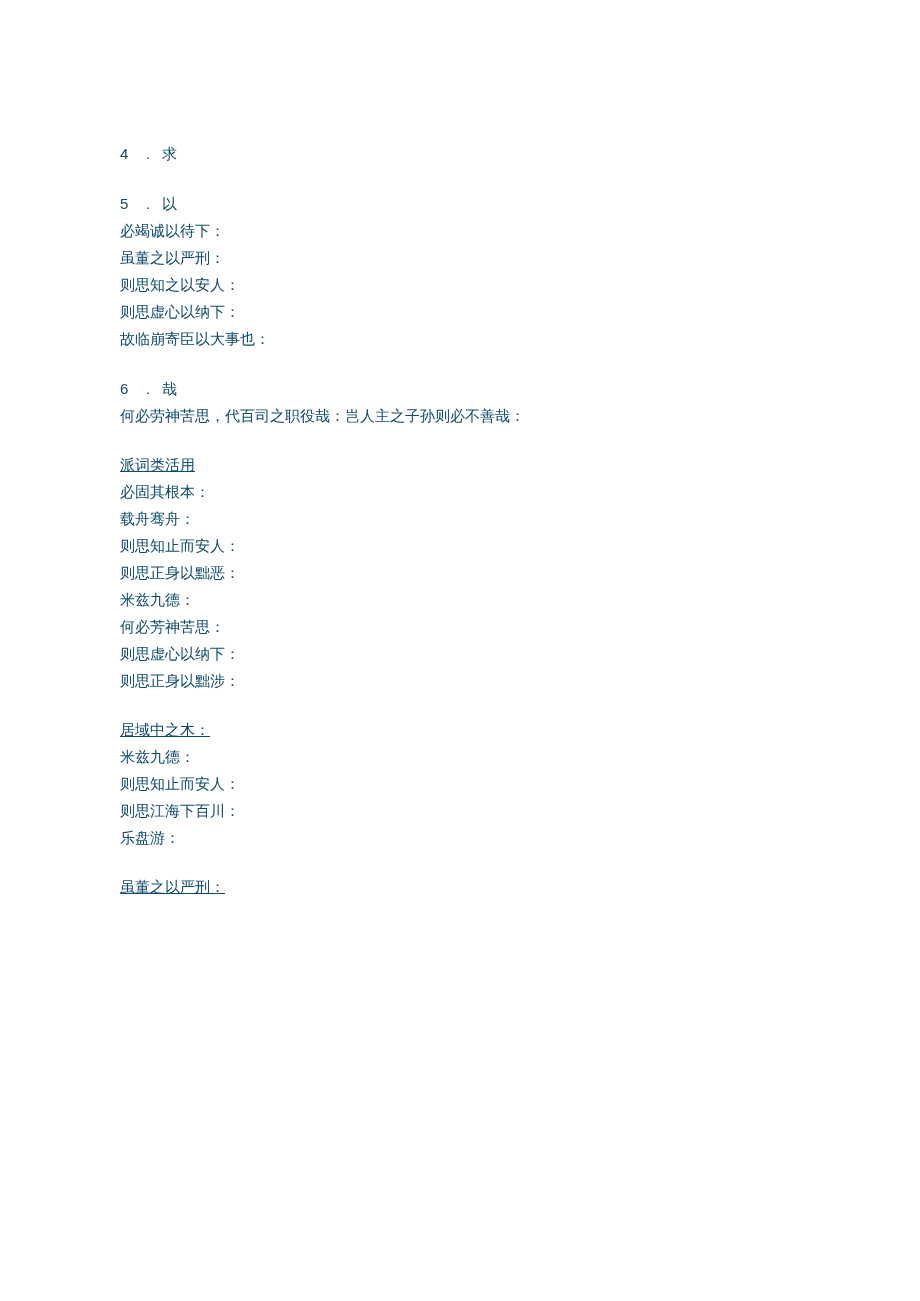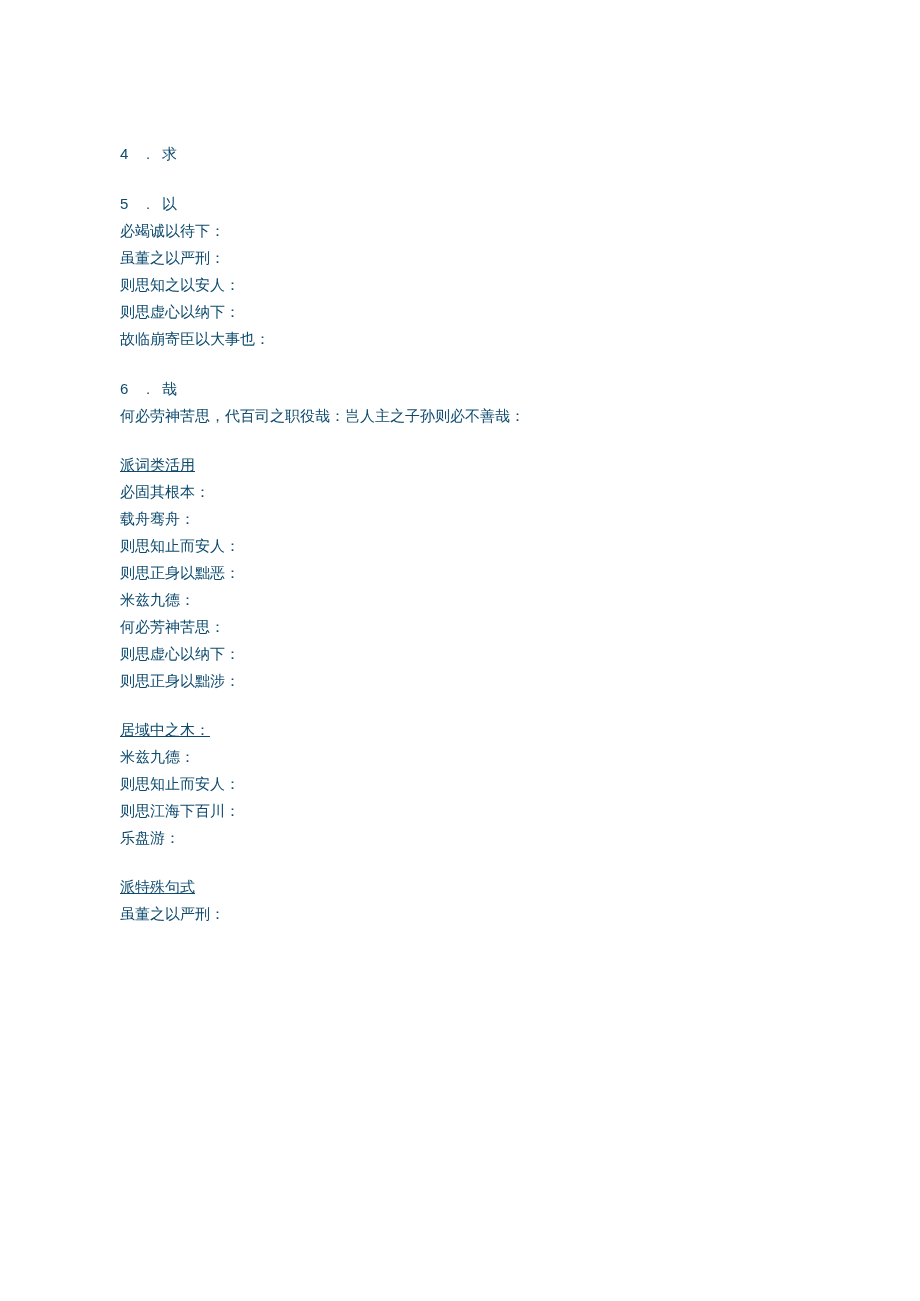--- a/index.html
+++ b/index.html
@@ -83,17 +83,16 @@
 
   <div class="blk">
     <div class="line">居域中之木：</div>
     <div class="line">米兹九德：</div>
     <div class="line">则思知止而安人：</div>
     <div class="line">则思江海下百川：</div>
     <div class="line">乐盘游：</div>
   </div>
 
   <div class="blk">
-    <div class="line">派特殊句式</div>
     <div class="line">虽董之以严刑：</div>
   </div>
 
 </div>
 
 </body></html>

